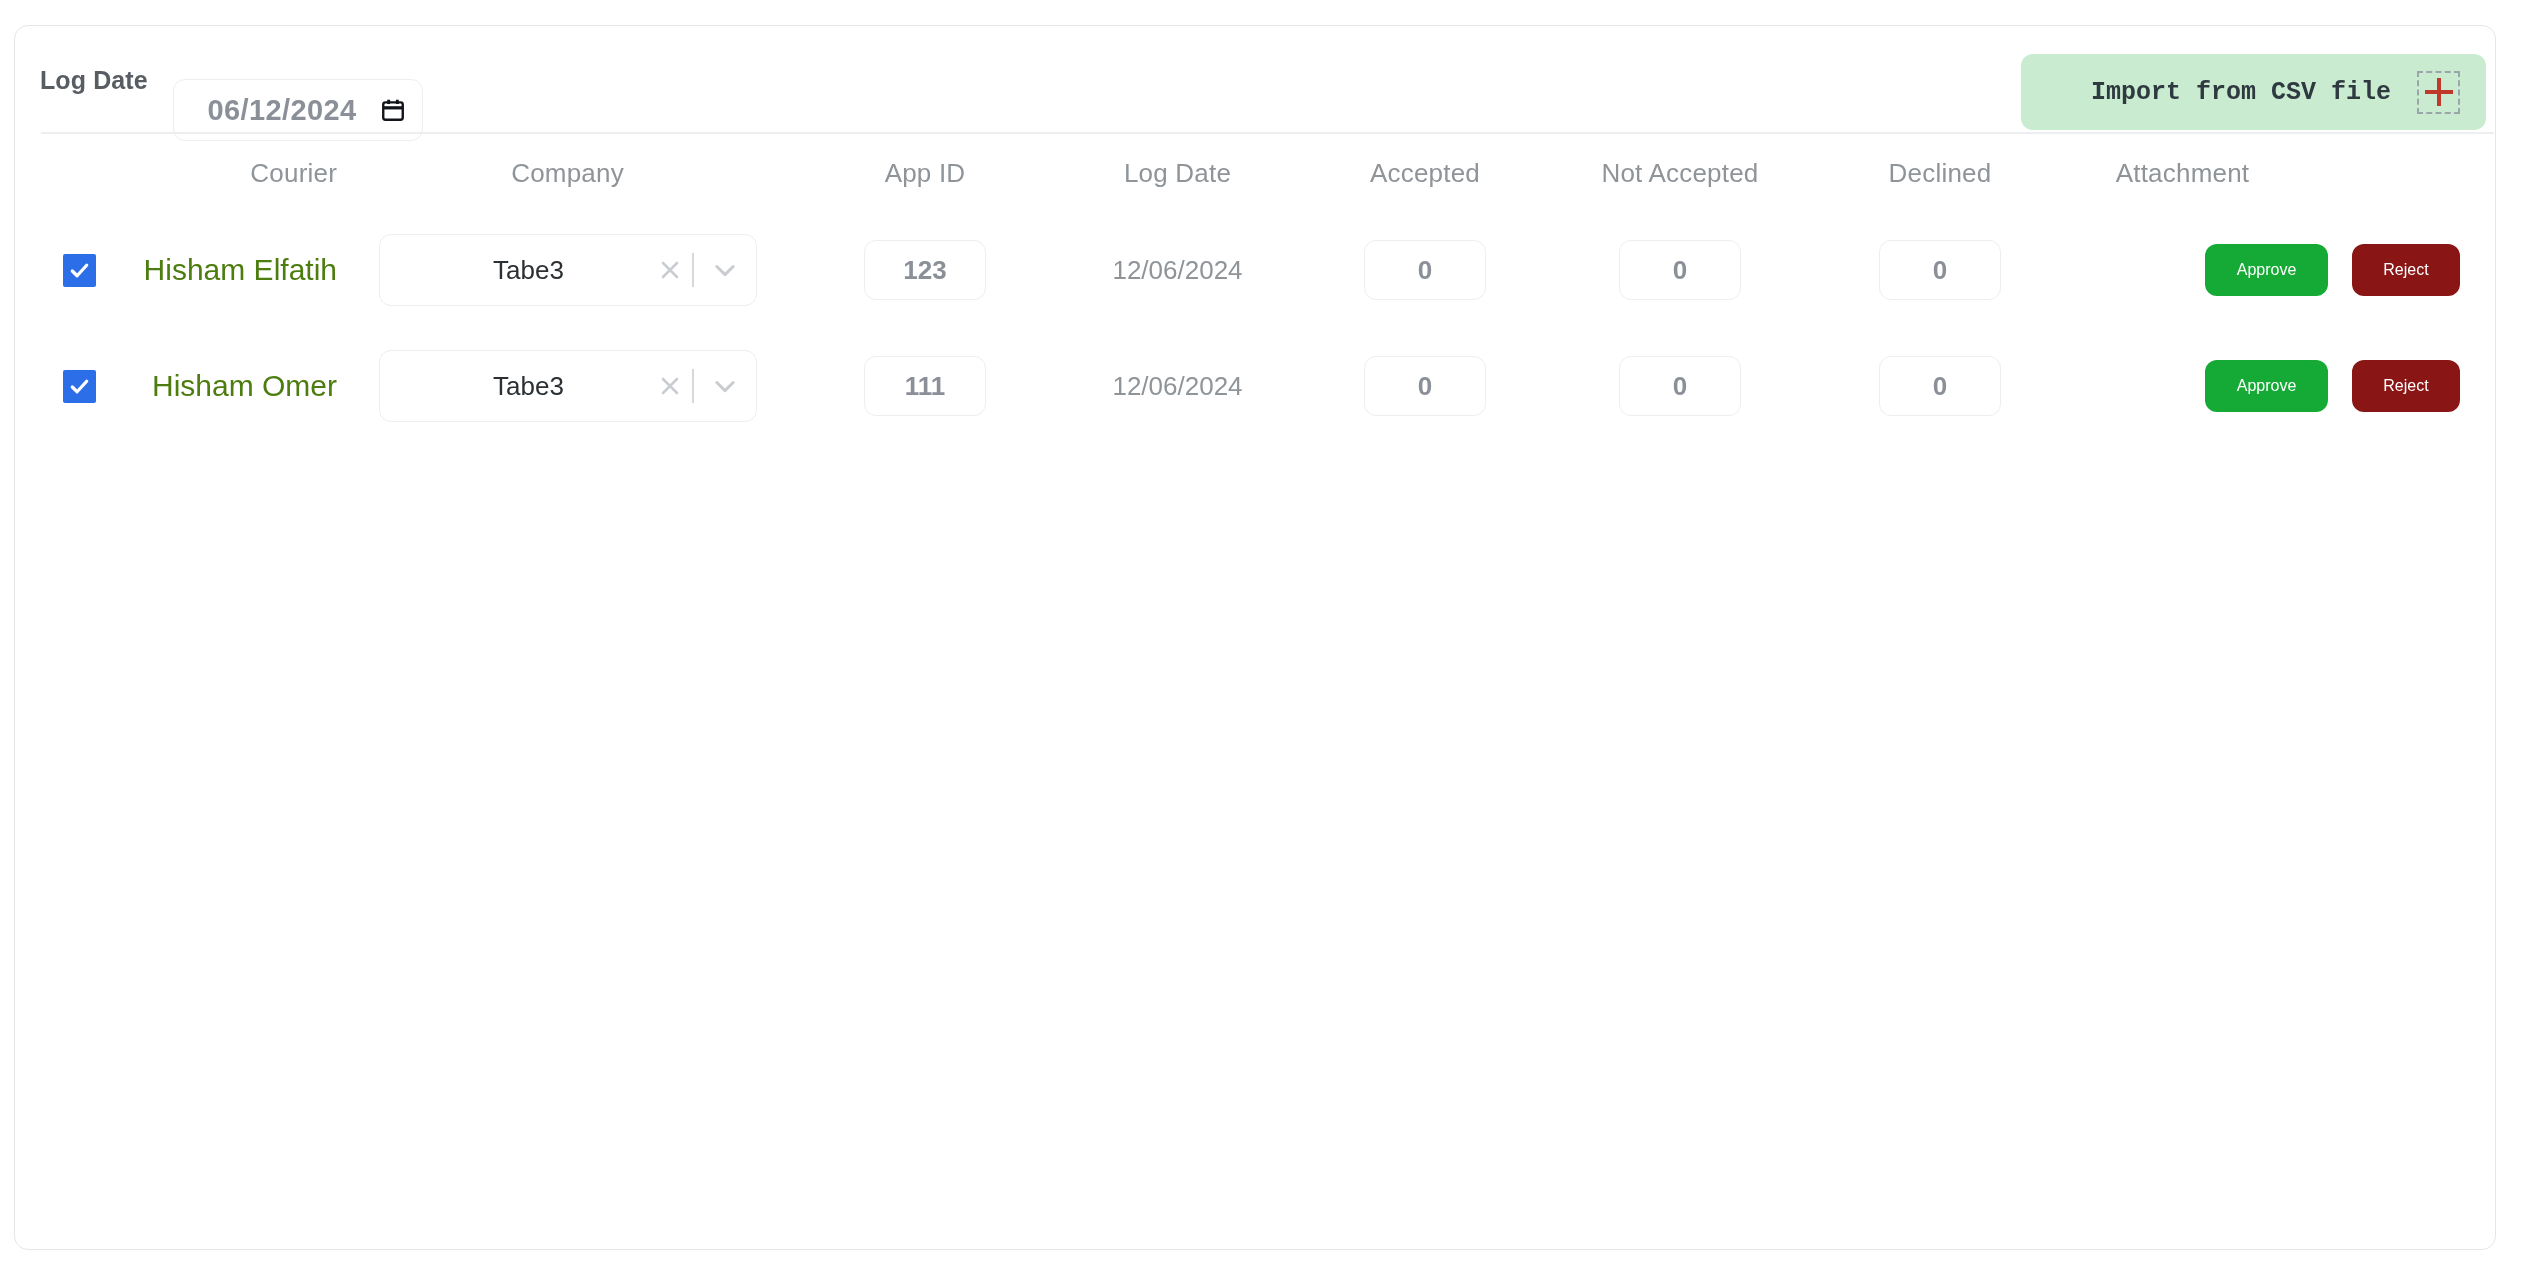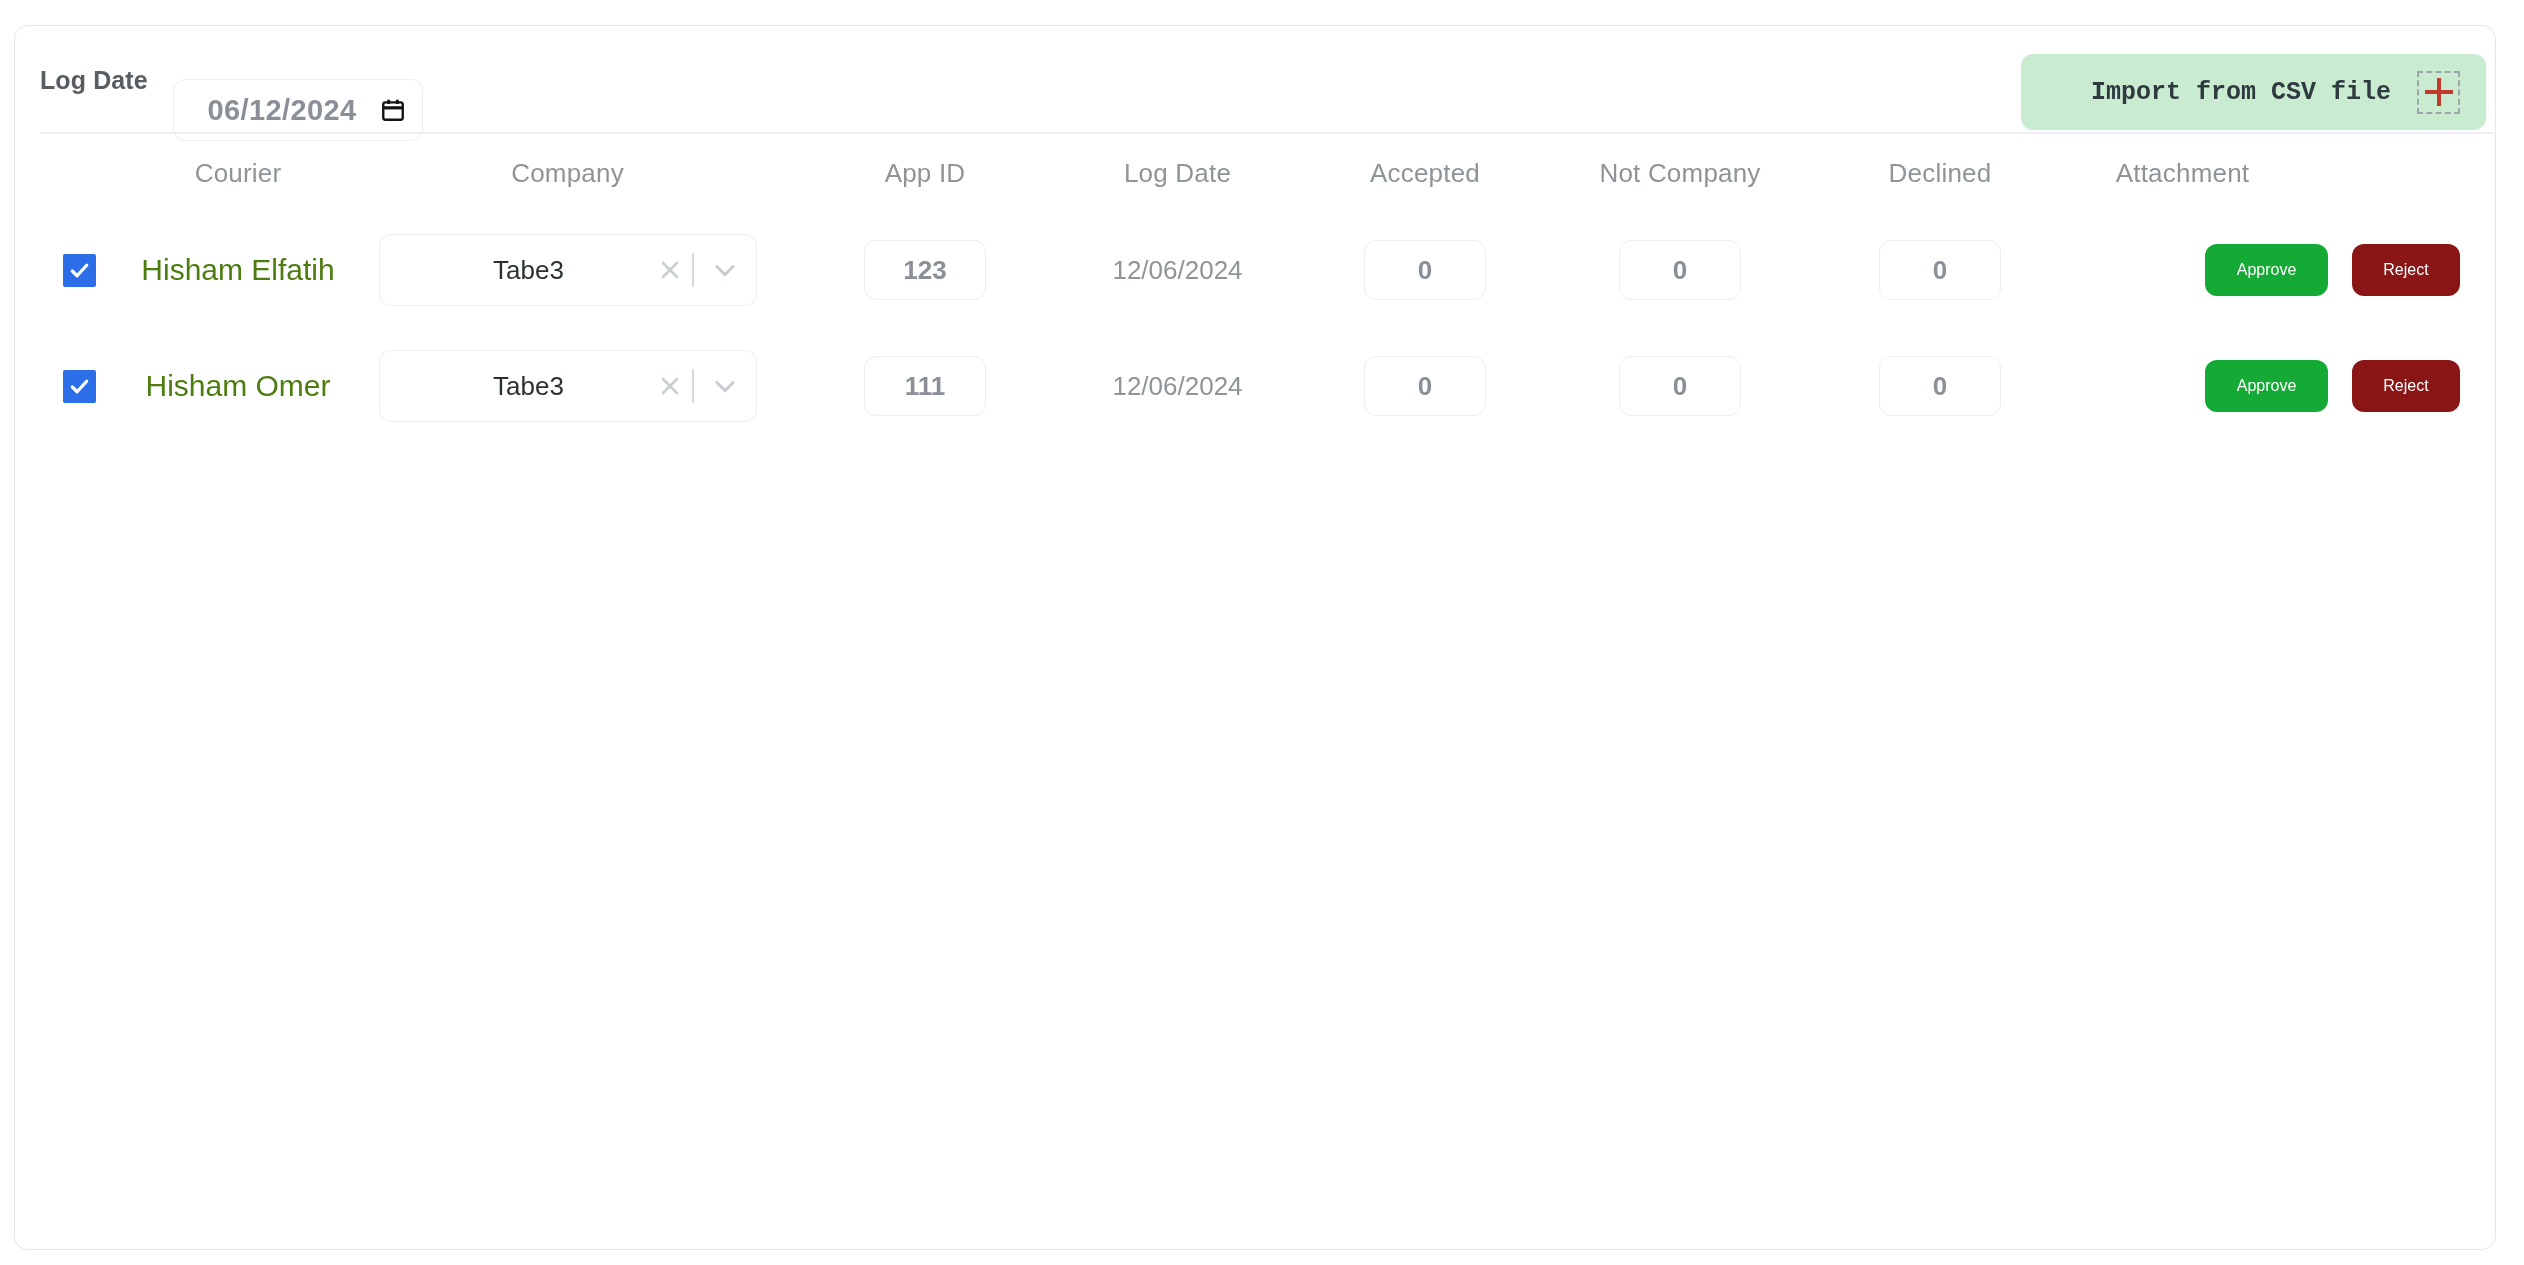--- a/index.html
+++ b/index.html
@@ -152,21 +152,21 @@
     position: absolute;
     top: 0;
     height: 100%;
     display: flex;
     align-items: center;
     justify-content: center;
   }
 
   
   .c-check  { left: 28px;   width: 72px; }
-  .c-courier{ left: 118px;  width: 210px; }
+  .c-courier{ left: 112px;  width: 210px; justify-content: flex-end; }
   .c-company{ left: 330px;  width: 445px; }
   .c-appid  { left: 790px;  width: 240px; }
   .c-logdate{ left: 1045px; width: 235px; }
   .c-comp   { left: 1290px; width: 240px; }
   .c-notacc { left: 1545px; width: 240px; }
   .c-decl   { left: 1805px; width: 240px; }
   .c-attach { left: 2050px; width: 235px; }
   .c-actions{ left: 2100px; width: 360px; justify-content: flex-end; padding-right: 15px; }
 
   .th {
@@ -334,21 +334,21 @@
         <div class="cell c-appid">
           <span class="th">App ID</span>
         </div>
         <div class="cell c-logdate">
           <span class="th">Log Date</span>
         </div>
         <div class="cell c-comp">
           <span class="th">Accepted</span>
         </div>
         <div class="cell c-notacc">
-          <span class="th">Not Company</span>
+          <span class="th">Not Accepted</span>
         </div>
         <div class="cell c-decl">
           <span class="th">Declined</span>
         </div>
         <div class="cell c-attach">
           <span class="th">Attachment</span>
         </div>
       </div>
 
       <div class="row data-row">

